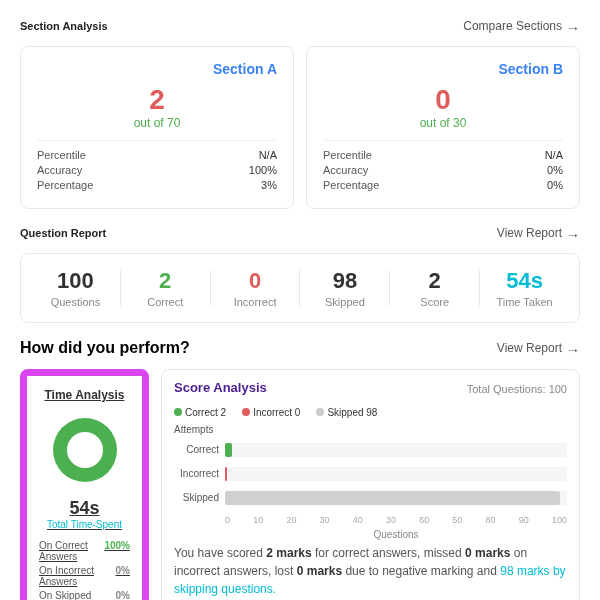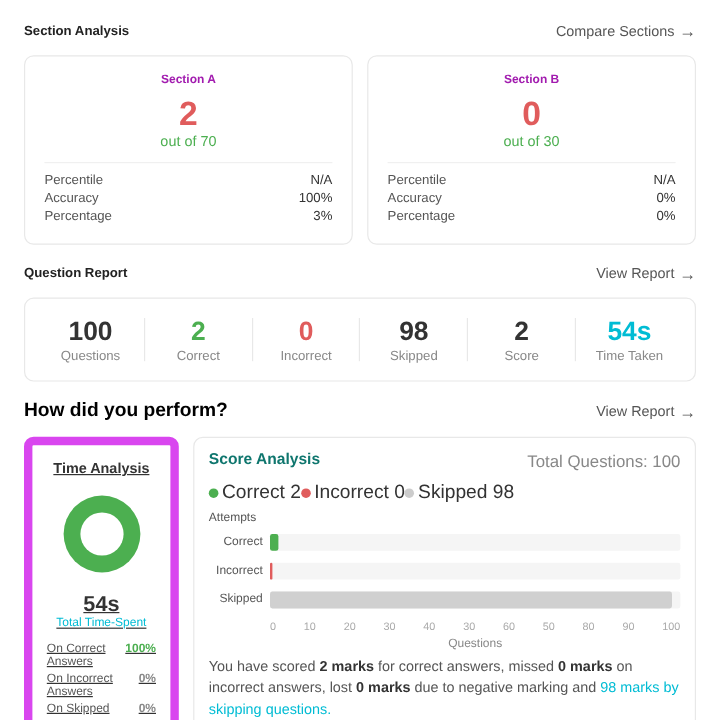--- a/index.html
+++ b/index.html
@@ -44,25 +44,25 @@
       gap: 12px;
       margin-bottom: 12px;
     }
     .section-card {
       flex: 1;
       border: 1px solid #e8e8e8;
       border-radius: 8px;
       padding: 14px 16px;
     }
     .section-card-title {
-      font-size: 10px;
+      font-size: 14px;
       font-weight: 600;
-      text-align: center;
+      text-align: right;
       margin-bottom: 8px;
-      color: #a21caf;
+      color: #3b82f6;
     }
     .section-score {
       text-align: center;
       font-size: 28px;
       font-weight: 700;
       color: #e05c5c;
       line-height: 1.1;
     }
     .section-out-of {
       text-align: center;
@@ -183,37 +183,37 @@
     
     .score-card {
       flex: 1;
       border: 1px solid #e8e8e8;
       border-radius: 8px;
       padding: 10px 12px;
     }
     .score-card-title {
       font-size: 13px;
       font-weight: 600;
-      color: #0f766e;
+      color: #4c1d95;
       margin-bottom: 4px;
     }
     .score-meta-row {
       display: flex;
       justify-content: space-between;
       align-items: center;
       margin-bottom: 8px;
     }
     .total-questions-label {
-      font-size: 14px;
+      font-size: 11px;
       color: #888;
     }
     .legend {
       display: flex;
-      gap: 0;
-      font-size: 16px;
+      gap: 16px;
+      font-size: 10px;
       align-items: center;
     }
     .legend-item {
       display: flex;
       align-items: center;
       gap: 3px;
     }
     .legend-dot {
       width: 8px;
       height: 8px;

